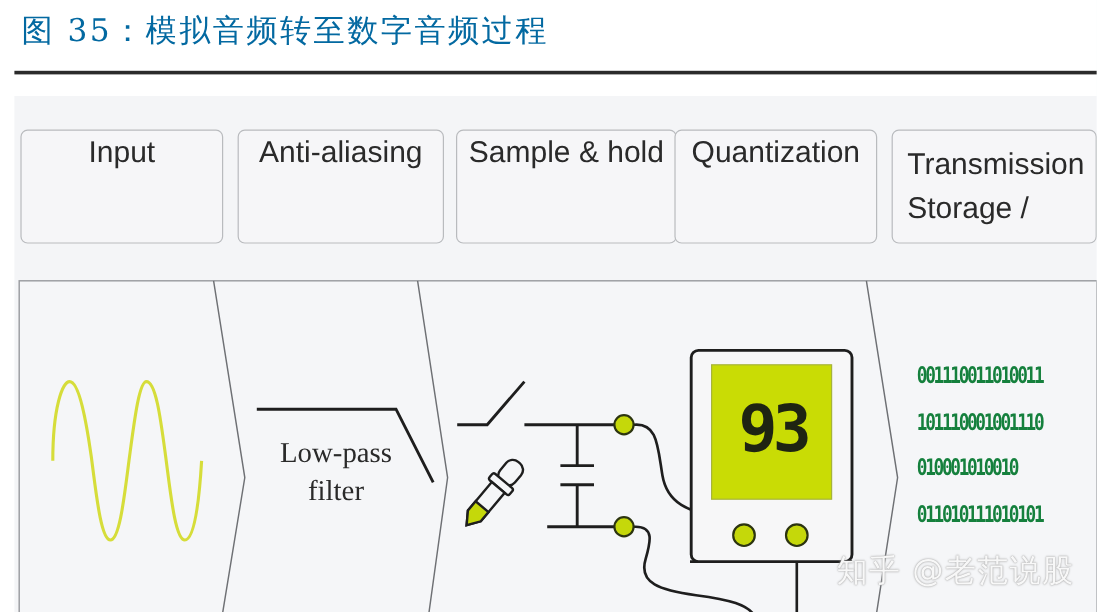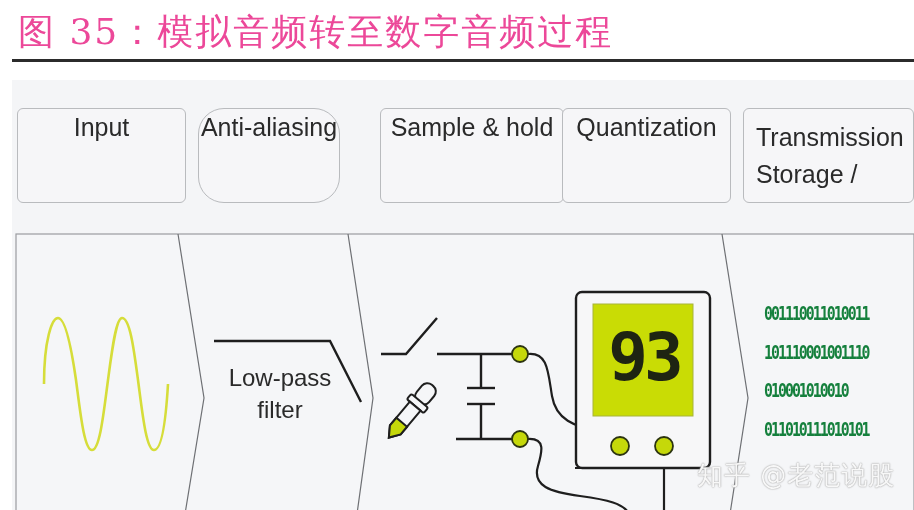--- a/index.html
+++ b/index.html
@@ -5,21 +5,21 @@
     html, body { margin: 0; padding: 0; }
     body {
       width: 914px; height: 510px; overflow: hidden;
       background: #ffffff;
       font-family: "DejaVu Sans", sans-serif;
       position: relative;
     }
     .title {
       position: absolute; left: 18px; top: 8px;
       font-family: "DejaVu Serif", serif;
-      font-size: 36px; color: #ec4899; letter-spacing: 2px;
+      font-size: 26px; color: #0369a1; letter-spacing: 2px;
       white-space: nowrap;
     }
     .title-rule {
       position: absolute; left: 12px; top: 59px; width: 902px; height: 3px;
       background: #2b2b2b;
     }
     .panel {
       position: absolute; left: 12px; top: 80px; width: 902px; height: 430px;
       background: #f4f5f7;
     }
@@ -32,34 +32,34 @@
       font-family: "Liberation Sans", sans-serif;
       font-size: 25px; color: #2a2a2a; line-height: 37px;
       box-sizing: border-box;
     }
     .diagram {
       position: absolute; left: 0; top: 0; width: 914px; height: 510px;
     }
     .lpf-label {
       position: absolute; left: 220px; top: 362px; width: 120px;
       text-align: center;
-      font-family: Liberation Sans, sans-serif;
+      font-family: Liberation Serif, serif;
       font-size: 24px; line-height: 32px; color: #2a2a2a;
     }
     .binary {
       position: absolute; left: 764px; top: 294px;
       font-family: "DejaVu Sans Mono", monospace;
       font-size: 19px; font-weight: bold; color: #15803d;
       letter-spacing: -2.5px; line-height: 38.5px;
     }
     .binary div { transform: scaleX(0.78); transform-origin: left center; white-space: nowrap; }
     .lcd-digits {
       position: absolute; left: 602px; top: 318px; width: 84px; text-align: center;
       font-family: "DejaVu Sans Mono", monospace;
-      font-size: 66px; font-weight: bold; color: #1e2412; line-height: 80px;
+      font-size: 54px; font-weight: bold; color: #1e2412; line-height: 80px;
       letter-spacing: -4px;
     }
     .watermark {
       position: absolute; left: 697px; top: 458px;
       font-family: "DejaVu Sans", sans-serif;
       font-size: 26px; color: rgba(255,255,255,0.92);
       text-shadow: 0 0 1px #9a9a9a, 0 0 2px #b5b5b5;
       white-space: nowrap; letter-spacing: 1px;
     }
   </style>
@@ -67,21 +67,21 @@
 <body>
 
 <div class="title">图 35：模拟音频转至数字音频过程</div>
 <div class="title-rule"></div>
 
 <div class="panel"></div>
 
 <div class="stage-box" style="left:17px; width:169px;">
   <span>Input</span>
 </div>
-<div class="stage-box" style="left:198px; width:142px;border-radius:26px;">
+<div class="stage-box" style="left:198px; width:172px;">
   <span>Anti-aliasing</span>
 </div>
 <div class="stage-box" style="left:380px; width:184px;">
   <span>Sample &amp; hold</span>
 </div>
 <div class="stage-box" style="left:562px; width:169px;">
   <span>Quantization</span>
 </div>
 <div class="stage-box" style="left:743px; width:171px; flex-direction:column; align-items:flex-start; padding-left:12px;">
   <span>Transmission</span>

